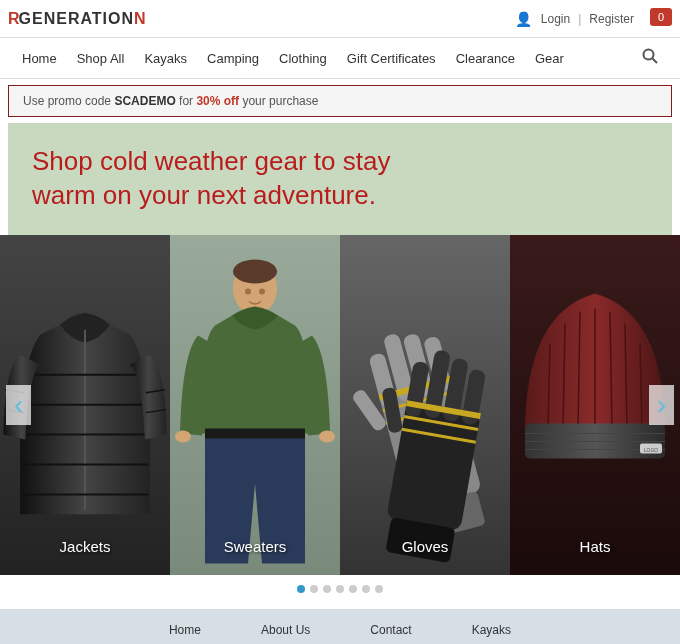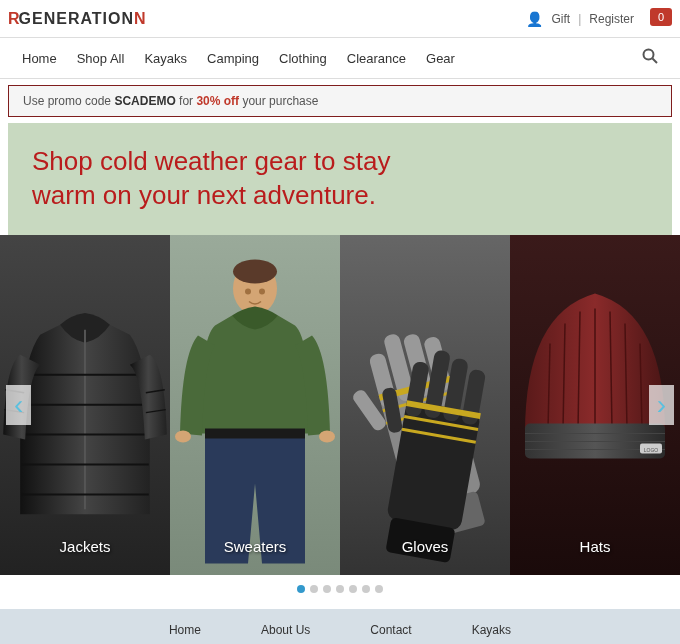--- a/index.html
+++ b/index.html
@@ -103,38 +103,39 @@
   </style>
 </head>
 <body>
 
 <div class="top-bar">
   <div class="logo">
     <span style="color:#c0392b; font-weight:900; font-size:16px;">R</span><span style="color:#333; font-size:16px; font-weight:bold; letter-spacing:1px;">GENERATION</span><span style="color:#c0392b; font-weight:900; font-size:16px;">N</span>
   </div>
   <div class="top-right">
     <span style="font-size:14px; color:#555;">👤</span>
-    <a href="#">Gift</a>
+    <a href="#">Login</a>
     <span class="divider">|</span>
     <a href="#">Register</a>
     <span style="margin-left:8px;">
       <svg width="22" height="18" viewBox="0 0 22 18" fill="#c0392b" xmlns="http://www.w3.org/2000/svg">
         <rect x="0" y="0" width="22" height="18" rx="3"></rect>
         <text x="11" y="13" text-anchor="middle" fill="white" font-size="11" font-family="Arial">0</text>
       </svg>
     </span>
   </div>
 </div>
 
 <nav class="nav-bar">
   <a href="#">Home</a>
   <a href="#">Shop All</a>
   <a href="#">Kayaks</a>
   <a href="#">Camping</a>
   <a href="#">Clothing</a>
+  <a href="#">Gift Certificates</a>
   <a href="#">Clearance</a>
   <a href="#">Gear</a>
   <div class="nav-search">
     <svg width="16" height="16" viewBox="0 0 16 16" fill="none" stroke="#555" stroke-width="2">
       <circle cx="6.5" cy="6.5" r="5"></circle>
       <line x1="10.5" y1="10.5" x2="15" y2="15"></line>
     </svg>
   </div>
 </nav>
 

